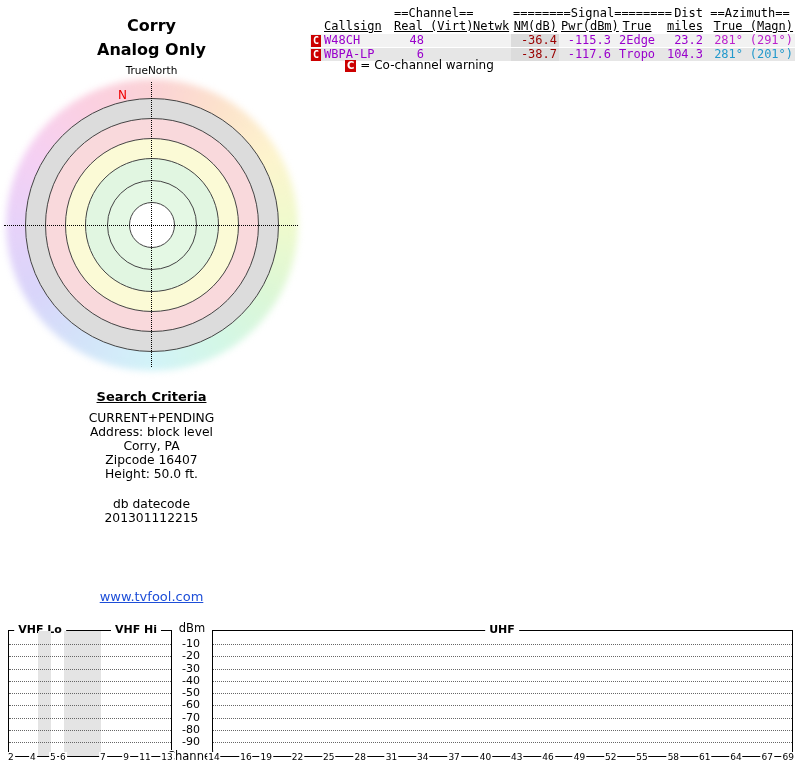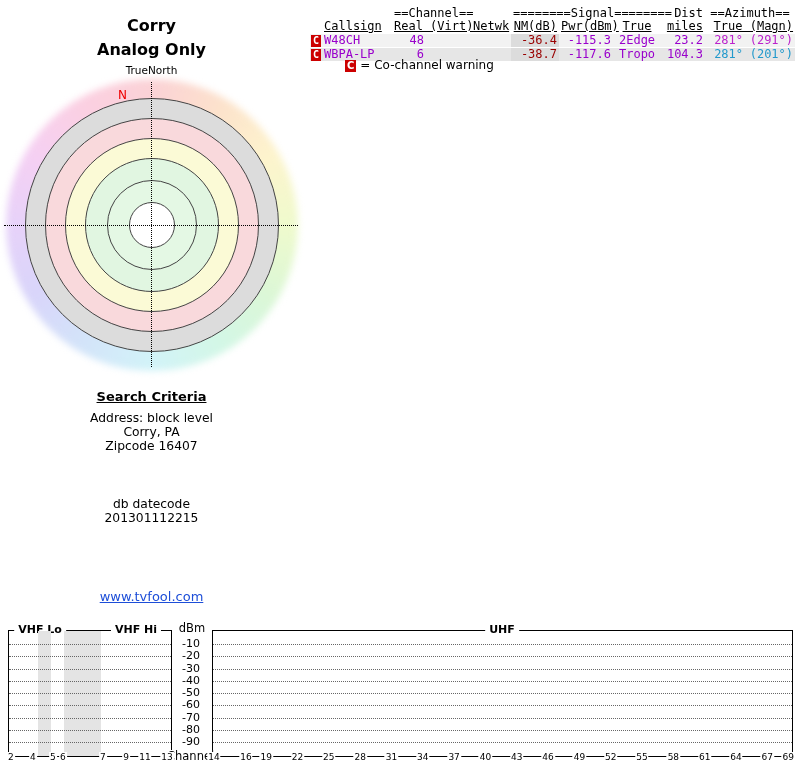--- a/index.html
+++ b/index.html
@@ -62,23 +62,25 @@
   <div class="ring" style="left: 84.5px; top: 83px; width: 134px; height: 134px; background: rgb(225, 246, 225);"></div>
   <div class="ring" style="left: 106.5px; top: 105px; width: 90px; height: 90px; background: rgb(228, 248, 228);"></div>
   <div class="ring" style="left: 128.5px; top: 127px; width: 46px; height: 46px; background: rgb(255, 255, 255);"></div>
   <div class="xline" style="left:4px;top:150px;width:294px;"></div>
   <div class="yline" style="left:151px;top:7px;height:285px;"></div>
   <div class="abs" style="left: 118px; top: 13px; font-size: 12px; color: rgb(238, 0, 0);">N</div>
 </div>
 
 <div class="abs lcol sc-title" style="top:389px;">Search Criteria</div>
 <div id="sc-lines" class="abs lcol" style="top:411px;">
+    <div class="sc-line">CURRENT+PENDING</div>
     <div class="sc-line">Address: block level</div>
     <div class="sc-line">Corry, PA</div>
     <div class="sc-line">Zipcode 16407</div>
+    <div class="sc-line">Height: 50.0 ft.</div>
   </div>
 <div class="abs lcol sc-line" style="top:497px;">db datecode</div>
 <div class="abs lcol sc-line" style="top:511px;">201301112215</div>
 
 <div class="abs lcol link" style="top: 589px; color: #1d4ed8;">www.tvfool.com</div>
 
 <div id="tablewrap" class="abs">
   <table>
     <colgroup>
       <col style="width:12px">

